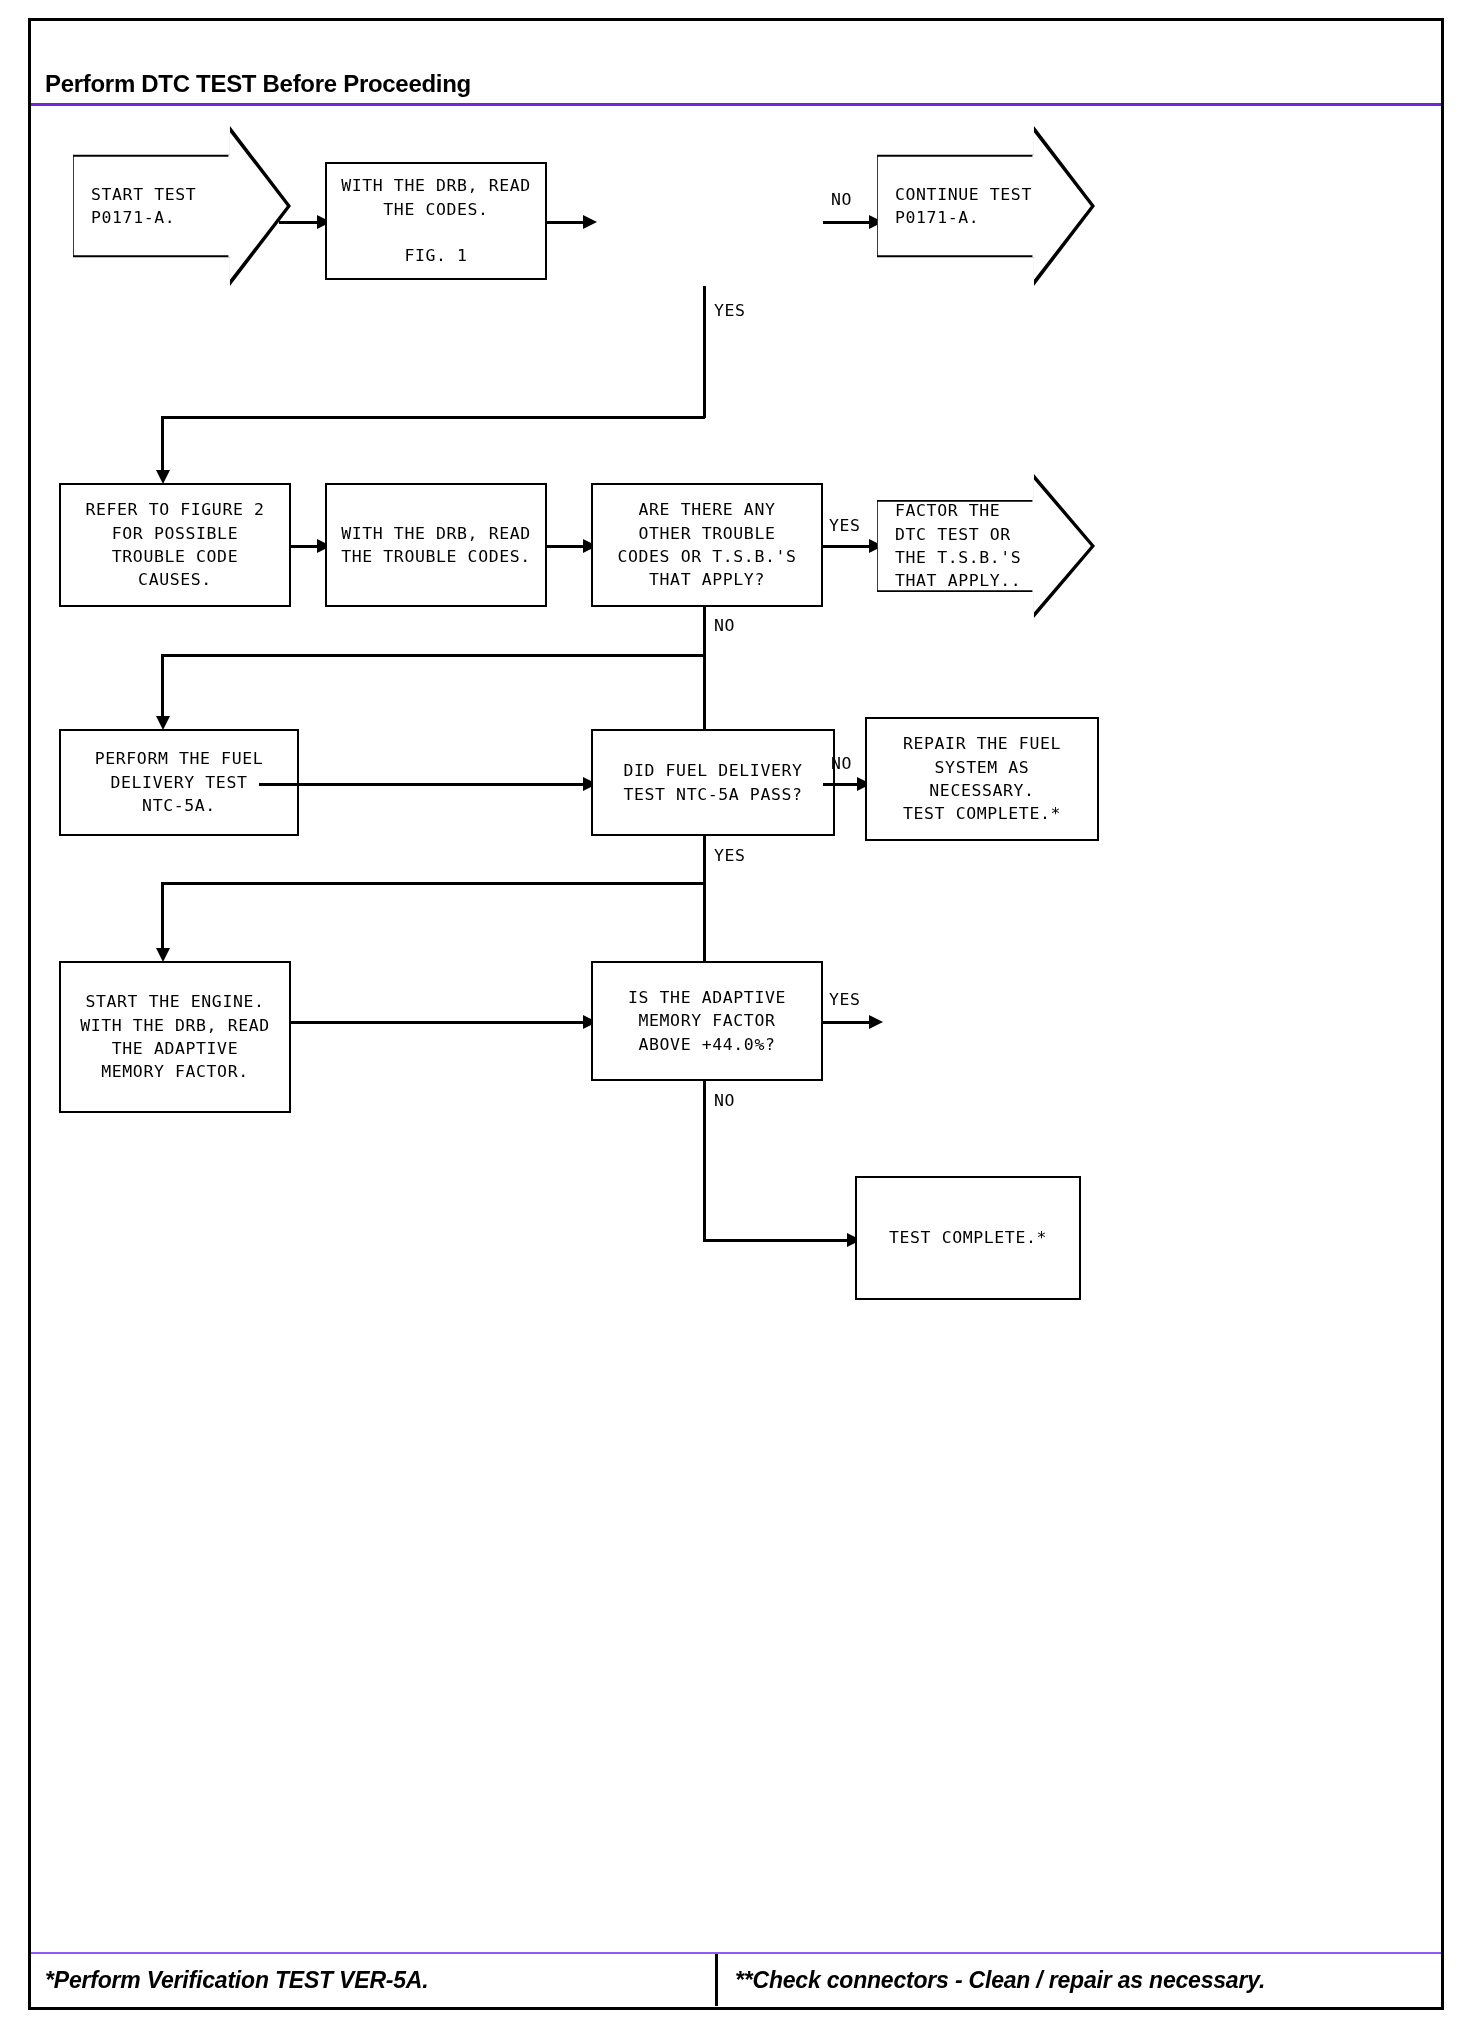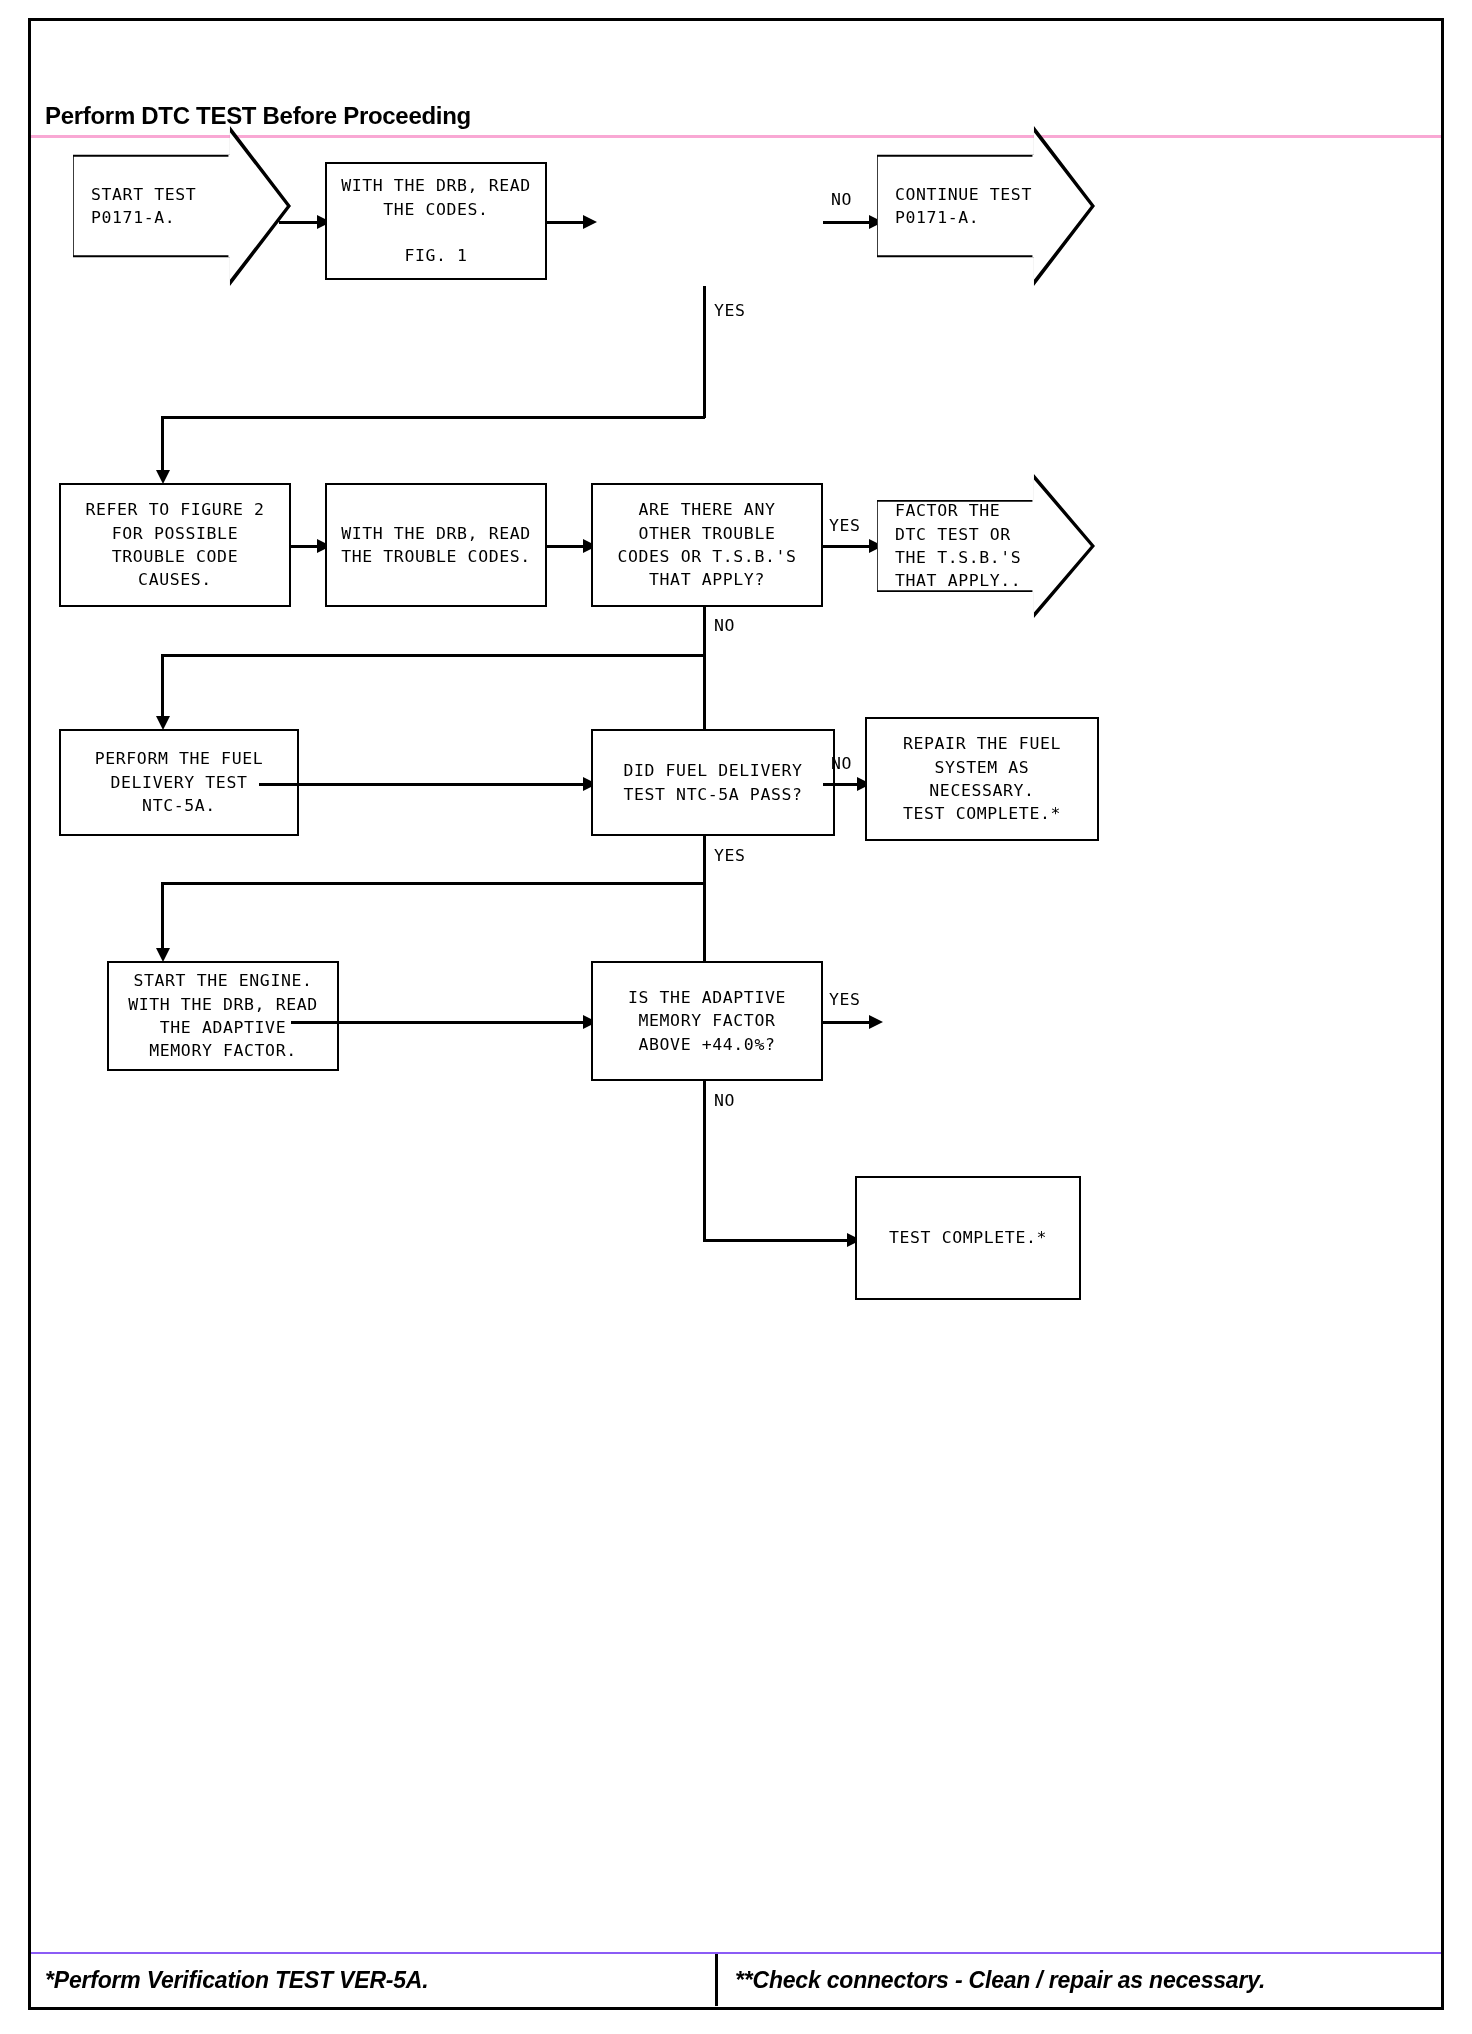--- a/index.html
+++ b/index.html
@@ -59,23 +59,22 @@
     align-items: center;
     font-size: 25px;
     font-weight: bold;
     letter-spacing: -0.3px;
   }
   .sub-row {
     position: absolute;
     left: 0; top: 45px;
     width: 100%;
     height: 40px;
-    border-bottom: 3px solid #f9a8d4;
-    box-sizing: border-box;
-    margin-top: 32px;
+    border-bottom: 3px solid #6d28d9;
+    box-sizing: border-box;
   }
   .sub-title {
     position: absolute;
     left: 14px;
     top: 4px;
     font-size: 24px;
     font-weight: bold;
     letter-spacing: -0.3px;
   }
 
@@ -309,21 +308,21 @@
 NECESSARY.
 TEST COMPLETE.*</span>
     </div>
 
     <div class="elabel" style="left:683px; top:740px;">YES</div>
     <div class="ln lv" style="left:672px; top:730px; height:148px;"></div>
     <div class="ln lh" style="left:130px; top:776px; width:544px;"></div>
     <div class="ln lv" style="left:130px; top:776px; height:74px;"></div>
     <div class="arrowhead-d" style="left:125px; top:842px;"></div>
 
-    <div class="node rect" style="left:28px; top:855px; width:232px; height:110px;margin-left:48px;">
+    <div class="node rect" style="left:28px; top:855px; width:232px; height:152px;">
       <span>START THE ENGINE.
 WITH THE DRB, READ
 THE ADAPTIVE
 MEMORY FACTOR.</span>
     </div>
 
     <div class="ln lh" style="left:260px; top:915px; width:300px;"></div>
     <div class="arrowhead-r" style="left:552px; top:909px;"></div>
 
     <div class="node rect" style="left:560px; top:855px; width:232px; height:120px;">

